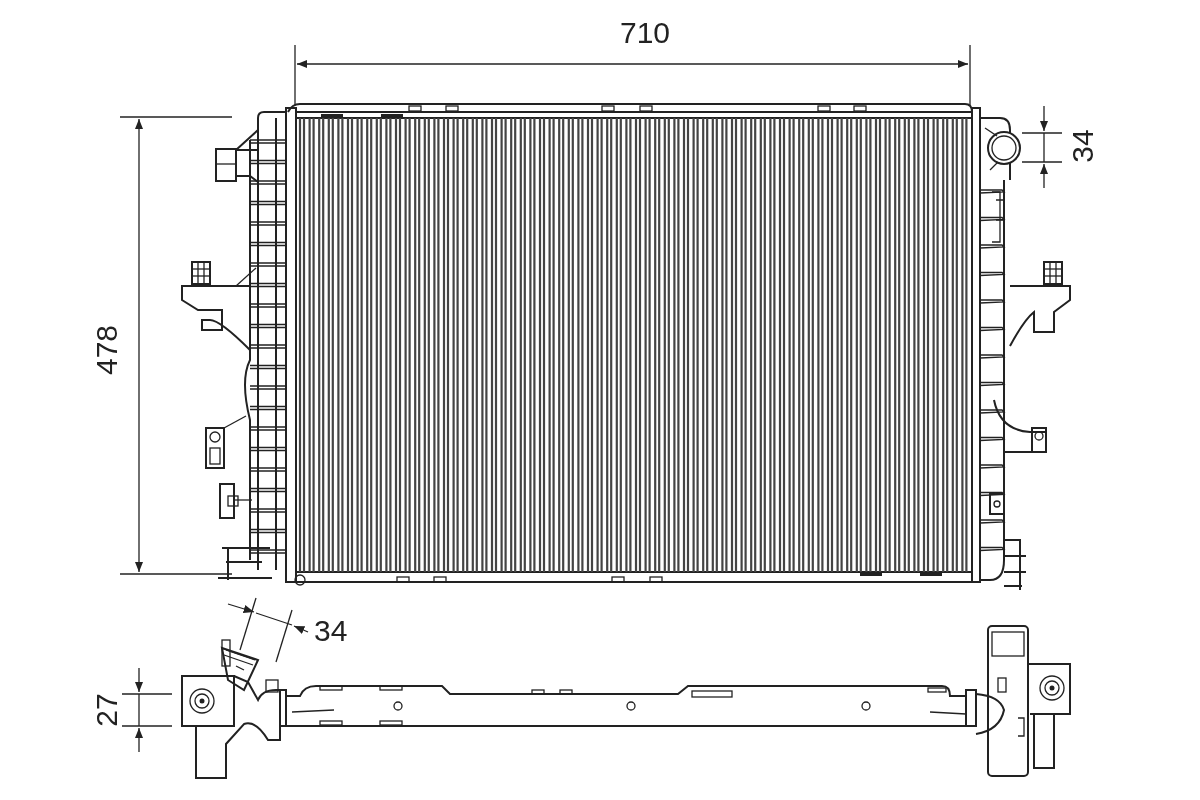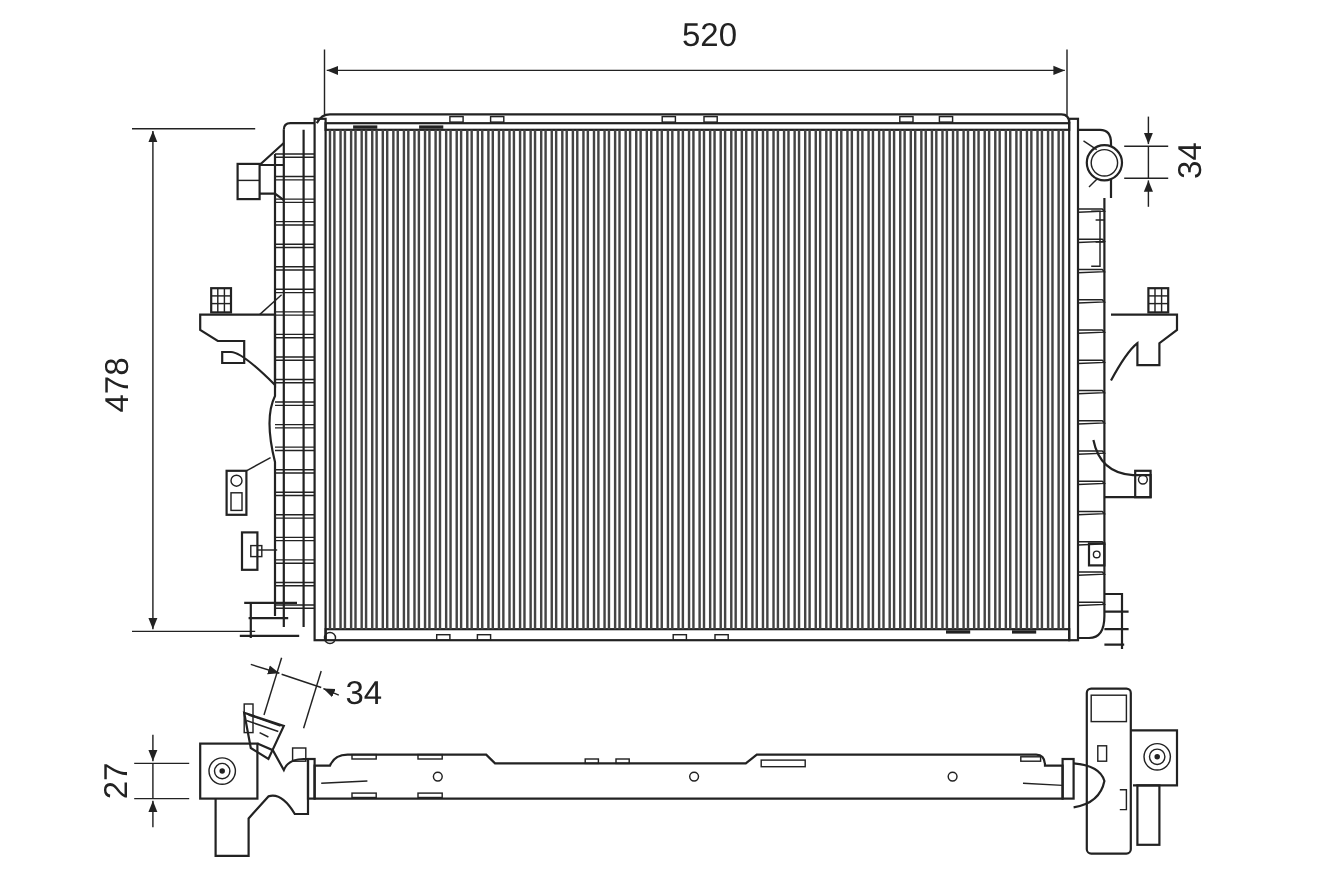--- a/index.html
+++ b/index.html
@@ -358,17 +358,17 @@
 
   <g>
     <line class="thin" x1="122" y1="694" x2="172" y2="694"></line>
     <line class="thin" x1="122" y1="726" x2="172" y2="726"></line>
     <line class="thin" x1="139" y1="668" x2="139" y2="692" marker-end="url(#arr)"></line>
     <line class="thin" x1="139" y1="752" x2="139" y2="728" marker-end="url(#arr)"></line>
     <line class="thin" x1="139" y1="694" x2="139" y2="726"></line>
   </g>
 </svg>
 
-<div class="dim-label" style="left:620px; top:18px;">520</div>
+<div class="dim-label" style="left:620px; top:18px;">710</div>
 <div class="dim-label rot" style="left:82px; top:335px;">478</div>
 <div class="dim-label rot" style="left:1066px; top:131px;">34</div>
 <div class="dim-label" style="left:314px; top:616px;">34</div>
 <div class="dim-label rot" style="left:90px; top:695px;">27</div>
 
 </body></html>

